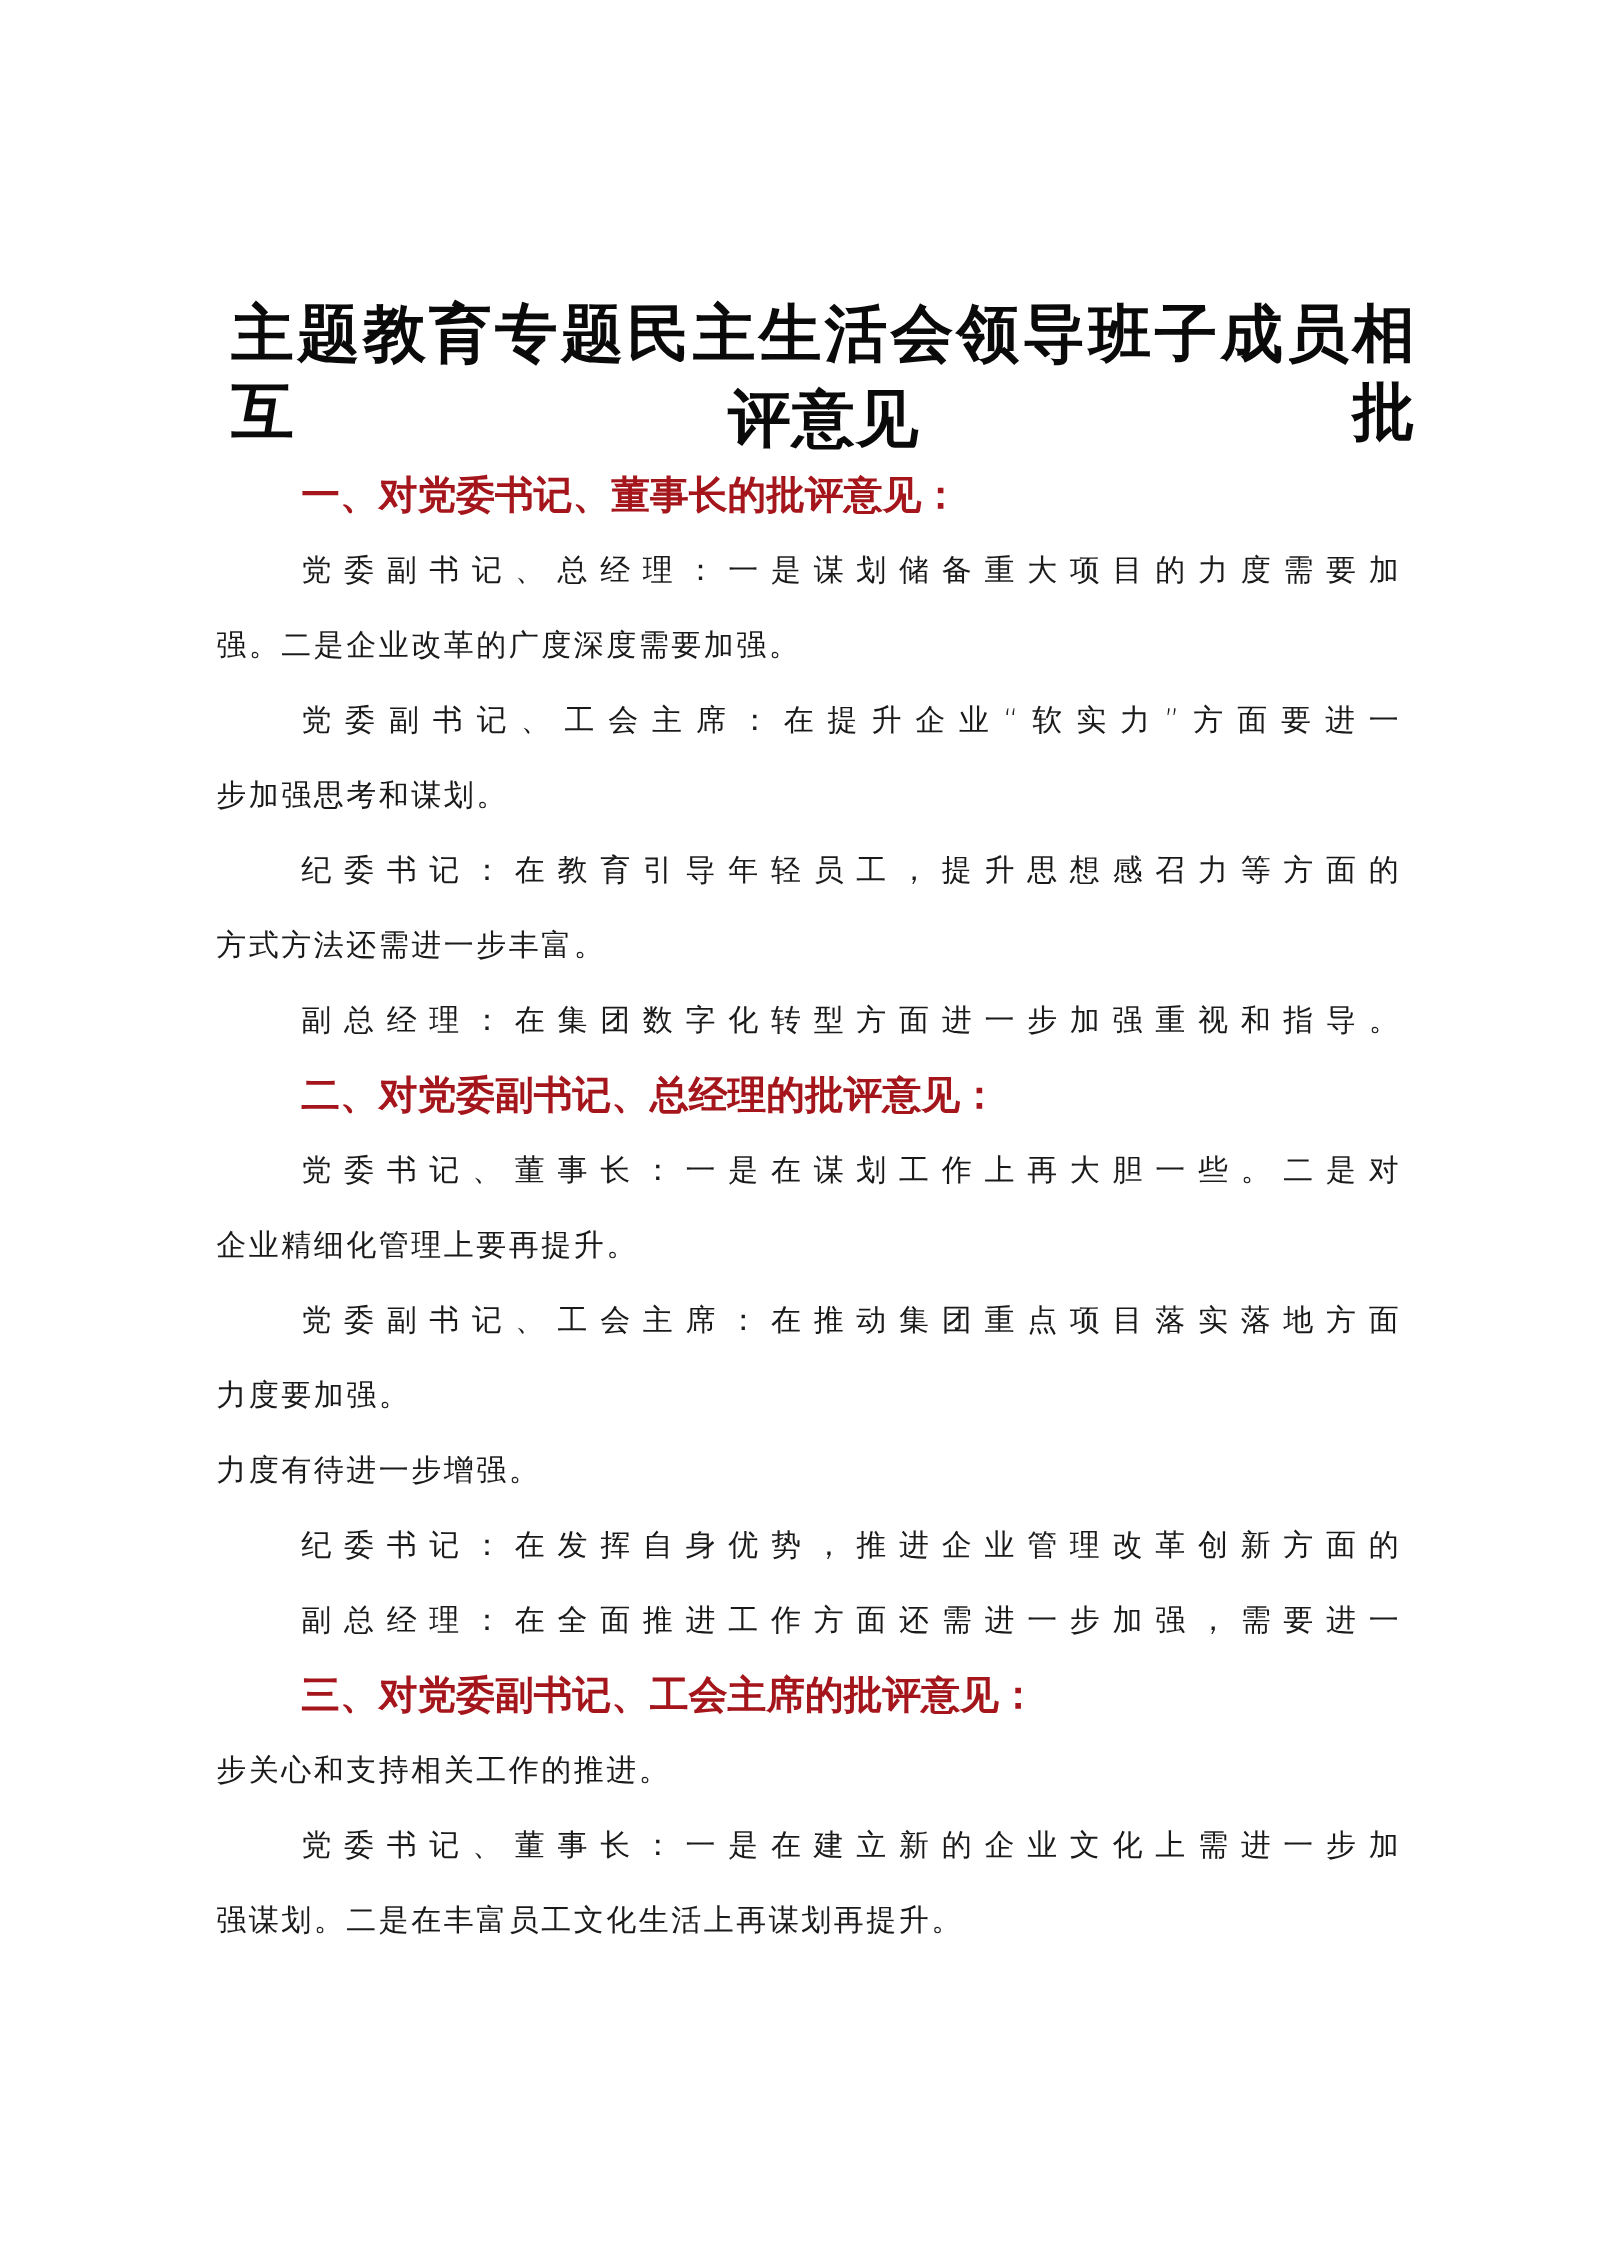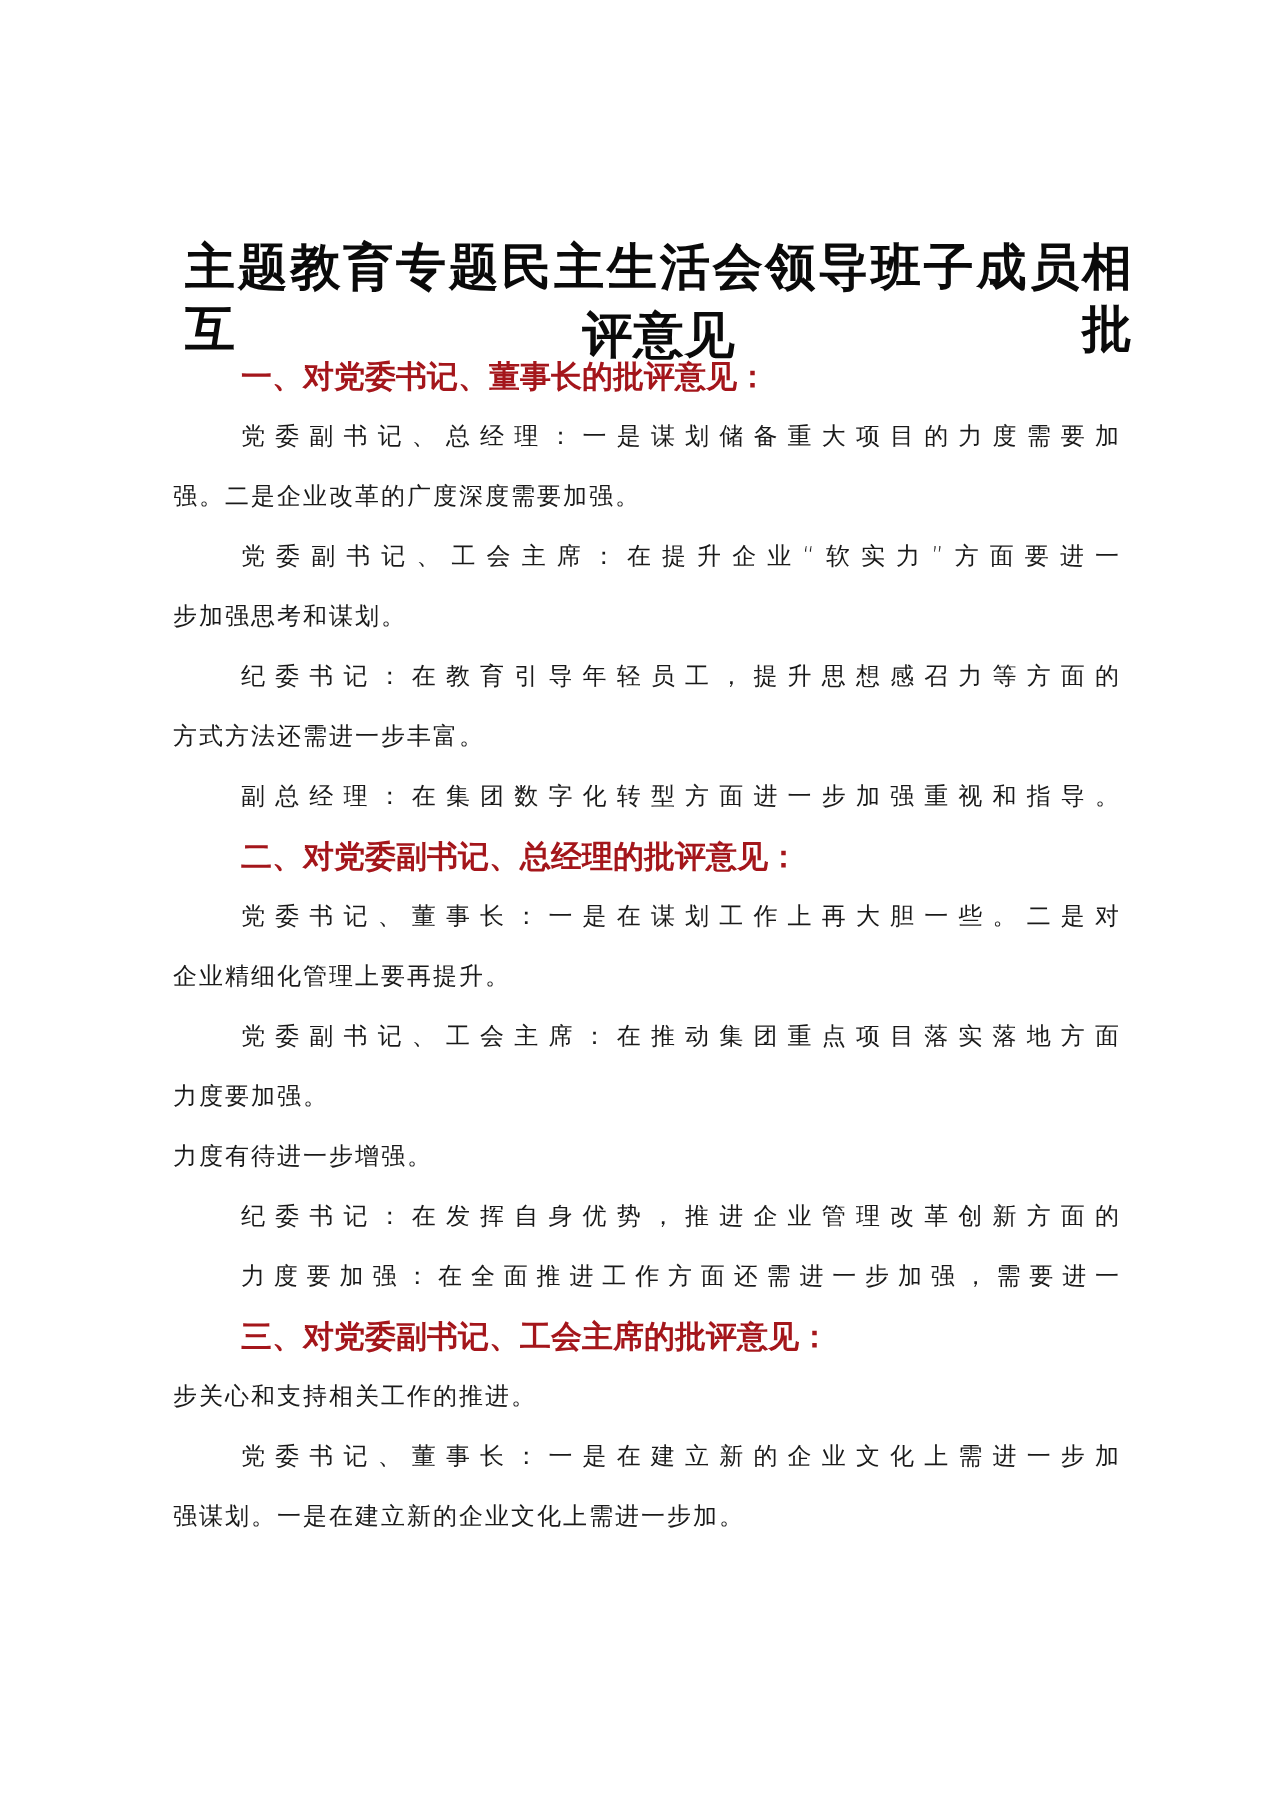--- a/index.html
+++ b/index.html
@@ -32,21 +32,21 @@
       line-height: 62px;
       letter-spacing: 1px;
       color: #0a0a0a;
       margin: 12px;
     }
     .title.l1 { top: 224px; text-align: justify; text-align-last: justify; }
     .title.l2 { top: 292px; }
     .body {
       position: absolute;
       left: 0;
-      top: 346px;
+      top: 366px;
       width: 948px;
     }
     .line {
       height: 60px;
       line-height: 60px;
       font-size: 24px;
       white-space: nowrap;
       letter-spacing: 2px;
       font-family: "DejaVu Sans", "Liberation Sans", sans-serif;
       font-weight: 300;
@@ -81,19 +81,19 @@
     <div class="line indent justify">纪委书记：在教育引导年轻员工，提升思想感召力等方面的</div>
     <div class="line">方式方法还需进一步丰富。</div>
     <div class="line indent justify">副总经理：在集团数字化转型方面进一步加强重视和指导。</div>
     <div class="line heading indent">二、对党委副书记、总经理的批评意见：</div>
     <div class="line indent justify">党委书记、董事长：一是在谋划工作上再大胆一些。二是对</div>
     <div class="line">企业精细化管理上要再提升。</div>
     <div class="line indent justify">党委副书记、工会主席：在推动集团重点项目落实落地方面</div>
     <div class="line">力度要加强。</div>
     <div class="line">力度有待进一步增强。</div>
     <div class="line indent justify">纪委书记：在发挥自身优势，推进企业管理改革创新方面的</div>
-    <div class="line indent justify">力度要加强：在全面推进工作方面还需进一步加强，需要进一</div>
+    <div class="line indent justify">副总经理：在全面推进工作方面还需进一步加强，需要进一</div>
     <div class="line heading indent">三、对党委副书记、工会主席的批评意见：</div>
     <div class="line">步关心和支持相关工作的推进。</div>
     <div class="line indent justify">党委书记、董事长：一是在建立新的企业文化上需进一步加</div>
-    <div class="line">强谋划。一是在建立新的企业文化上需进一步加。</div>
+    <div class="line">强谋划。二是在丰富员工文化生活上再谋划再提升。</div>
   </div>
 </div>
 
 </body></html>

